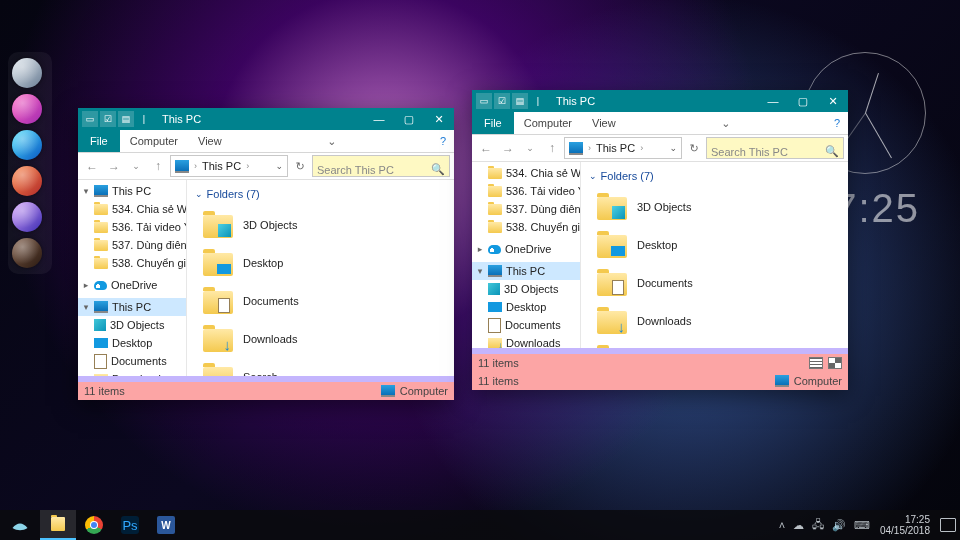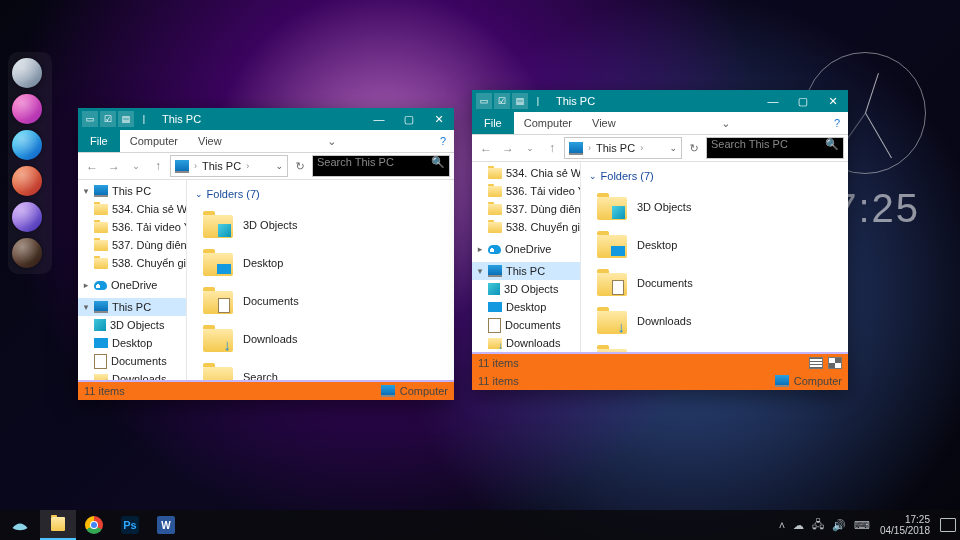--- a/index.html
+++ b/index.html
@@ -26,21 +26,21 @@
 .menubar{height:22px;background:#fff;border-bottom:1px solid #d6d6d6;display:flex;align-items:center}
 .filetab{background:#00828e;color:#fff;height:22px;padding:0 12px;display:flex;align-items:center;font-size:11px}
 .menuitm{padding:0 10px;color:#444;font-size:11px;height:22px;display:flex;align-items:center}
 .menubar .expand{margin-left:auto;width:22px;text-align:center;color:#666}
 .navbar{height:26px;display:flex;align-items:center;gap:2px;padding:0 4px;border-bottom:1px solid #e0e0e0;background:#fff}
 .nav-arrow{width:20px;height:20px;display:flex;align-items:center;justify-content:center;color:#888;font-size:12px}
 .addr{flex:1;height:20px;border:1px solid #c8c8c8;display:flex;align-items:center;padding:0 4px;font-size:11px;gap:5px;background:#fff}
 .addr .pc-ico{width:14px;height:11px;background:linear-gradient(#2aa0e0,#0a70b8);border-bottom:2px solid #888}
 .addr .crumb-sep{color:#888;font-size:9px}
 .refresh{width:20px;height:20px;display:flex;align-items:center;justify-content:center;color:#666;font-size:11px}
-.search{width:128px;height:20px;border:1px solid #c8c8c8;display:flex;align-items:flex-start;padding:0 4px;color:#888;font-size:11px;background:#000000;position:relative}
+.search{width:128px;height:20px;border:1px solid #c8c8c8;display:flex;align-items:flex-end;padding:0 4px;color:#888;font-size:11px;background:#fef9c3;position:relative}
 .search .mag{margin-left:auto;color:#666;font-size:11px}
 .body{flex:1;display:flex;min-height:0;background:#fff}
 .navpane{width:108px;border-right:1px solid #e7e7e7;overflow:hidden;padding:2px 0}
 .nav-node{display:flex;align-items:center;gap:4px;height:18px;padding-left:4px;font-size:11px;white-space:nowrap;overflow:hidden}
 .nav-node.ind1{padding-left:16px}
 .nav-node .tw{width:8px;text-align:center;color:#666;font-size:9px}
 .nav-node.sp{margin-top:4px}
 .nav-node.sel{background:#cde8ff}
 .ico-folder{width:14px;height:11px;background:linear-gradient(#ffe9a6,#f4c94e);border-radius:1px;position:relative;flex:0 0 14px}
 .ico-folder::before{content:"";position:absolute;top:-2px;left:0;width:6px;height:2px;background:#f4c94e;border-radius:1px 1px 0 0}
@@ -57,37 +57,37 @@
 .item{display:flex;align-items:center;gap:10px;height:38px;padding-left:8px}
 .item .big-ico{width:30px;height:26px;position:relative}
 .fold{width:30px;height:23px;background:linear-gradient(#ffe9a6,#f4c94e);border-radius:2px;position:absolute;bottom:0}
 .fold::before{content:"";position:absolute;top:-4px;left:0;width:12px;height:4px;background:#f4c94e;border-radius:2px 2px 0 0}
 .fold.cube::after{content:"";position:absolute;right:2px;bottom:1px;width:13px;height:13px;background:linear-gradient(135deg,#4cd0e2,#0a94b8)}
 .fold.desk::after{content:"";position:absolute;right:2px;bottom:2px;width:14px;height:10px;background:#1299e0}
 .fold.doc::after{content:"";position:absolute;right:3px;bottom:1px;width:10px;height:13px;background:#fff;border:1px solid #967f55}
 .fold.dl::after{content:"↓";position:absolute;right:2px;bottom:-1px;font-size:15px;color:#1b8ad6;font-weight:bold}
 .fold.mus::after{content:"♪";position:absolute;right:3px;bottom:0;font-size:13px;color:#1b8ad6}
 .item .lbl{font-size:11px;color:#222}
-.status{border-top:2px solid #c4b5fd;background:#f97316}
+.status{border-top:6px solid #c4b5fd;background:#fca5a5}
 .status-row{height:18px;display:flex;align-items:center;padding:0 6px;font-size:11px;color:#444}
 .status-row .r{margin-left:auto;display:flex;align-items:center;gap:5px}
 .view-sm{width:12px;height:10px;border:1px solid #777;background:repeating-linear-gradient(#666,#666 1px,#fff 1px,#fff 3px)}
 .view-lg{width:12px;height:10px;border:1px solid #777;background:conic-gradient(#666 0 25%,#fff 0 50%,#666 0 75%,#fff 0)}
 
 #taskbar{position:absolute;left:0;right:0;bottom:0;height:30px;background:rgba(10,10,14,.85);display:flex;align-items:center;color:#cfd3d8;font-size:10px}
 .tb-left{display:flex;align-items:center;height:100%}
 .tb-item{width:36px;height:30px;display:flex;align-items:center;justify-content:center}
 .start{width:40px}
 .start svg{width:18px;height:18px;fill:#8cd4e8}
 .tb-active{background:rgba(255,255,255,.12);border-bottom:2px solid #4cc2ff;box-sizing:border-box}
 .tb-ico{width:20px;height:20px;display:flex;align-items:center;justify-content:center;font-size:12px}
 .chrome{width:18px;height:18px;border-radius:50%;background:conic-gradient(#ea4335 0 120deg,#34a853 0 240deg,#fbbc05 0);position:relative}
 .chrome::after{content:"";position:absolute;inset:5px;border-radius:50%;background:#fff}
 .chrome::before{content:"";position:absolute;inset:6px;border-radius:50%;background:#4285f4;z-index:1}
-.ps{width:18px;height:18px;background:#001e36;color:#31a8ff;font-size:11px;font-weight:bold;display:flex;align-items:center;justify-content:center;border-radius:3px}
+.ps{width:18px;height:18px;background:#001e36;color:#31a8ff;font-size:13px;font-weight:normal;display:flex;align-items:center;justify-content:center;border-radius:3px}
 .word{width:18px;height:18px;background:#2b579a;color:#fff;font-size:10px;font-weight:bold;display:flex;align-items:center;justify-content:center;border-radius:2px}
 #tray{margin-left:auto;display:flex;align-items:center;gap:8px;padding:0 4px;height:100%}
 #tray .ic{font-size:11px;color:#b9c0c6}
 #tray .clk{text-align:right;line-height:11px;font-size:10px;padding:0 2px}
 #tray .notif{width:14px;height:12px;border:1px solid #b9c0c6;border-radius:1px}
 </style>
 </head>
 <body>
 
 <div id="desktop">

